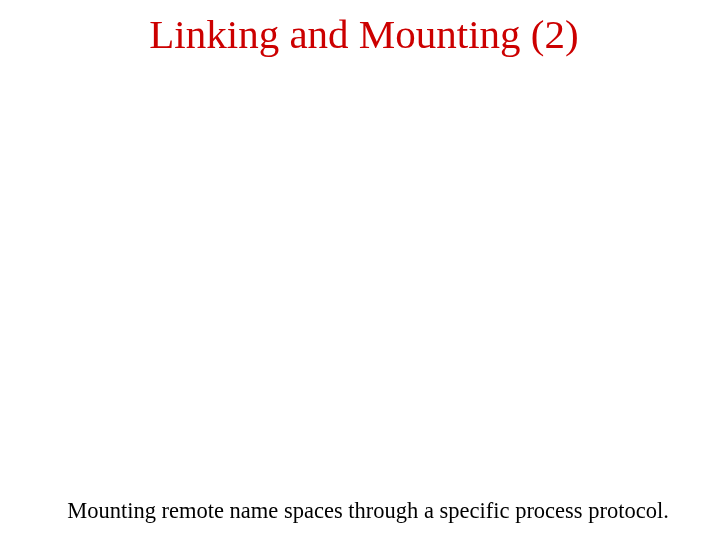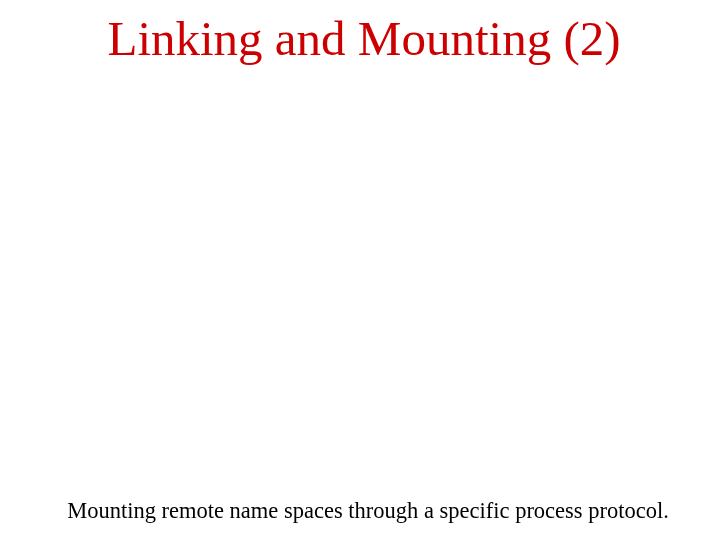--- a/index.html
+++ b/index.html
@@ -1,18 +1,18 @@
 <!DOCTYPE html>
 <html><head>
 <meta charset="utf-8">
 <style>
   * { margin: 0; padding: 0; box-sizing: border-box; }
   html, body { width: 720px; height: 540px; background: #fff; font-family: "Times New Roman", Times, serif; color: #000; }
   .slide { width: 720px; height: 540px; position: relative; }
-  .title { position: absolute; top: 10px; left: 8px; right: 0; text-align: center; font-size: 49px; font-weight: 400; color: #cc0000; font-family: "Times New Roman", Times, serif; }
+  .title { position: absolute; top: 10px; left: 8px; right: 0; text-align: center; font-size: 41px; font-weight: 400; color: #cc0000; font-family: "Times New Roman", Times, serif; }
   .caption { position: absolute; bottom: 16px; left: 0; right: 0; text-align: center; font-size: 22.5px; font-weight: 400; color: #000; font-family: "Times New Roman", Times, serif; padding-left: 16px; }
 </style>
 </head>
 <body>
 
 <div class="slide">
   <h1 class="title">Linking and Mounting (2)</h1>
   <p class="caption">Mounting remote name spaces through a specific process protocol.</p>
 </div>
 

